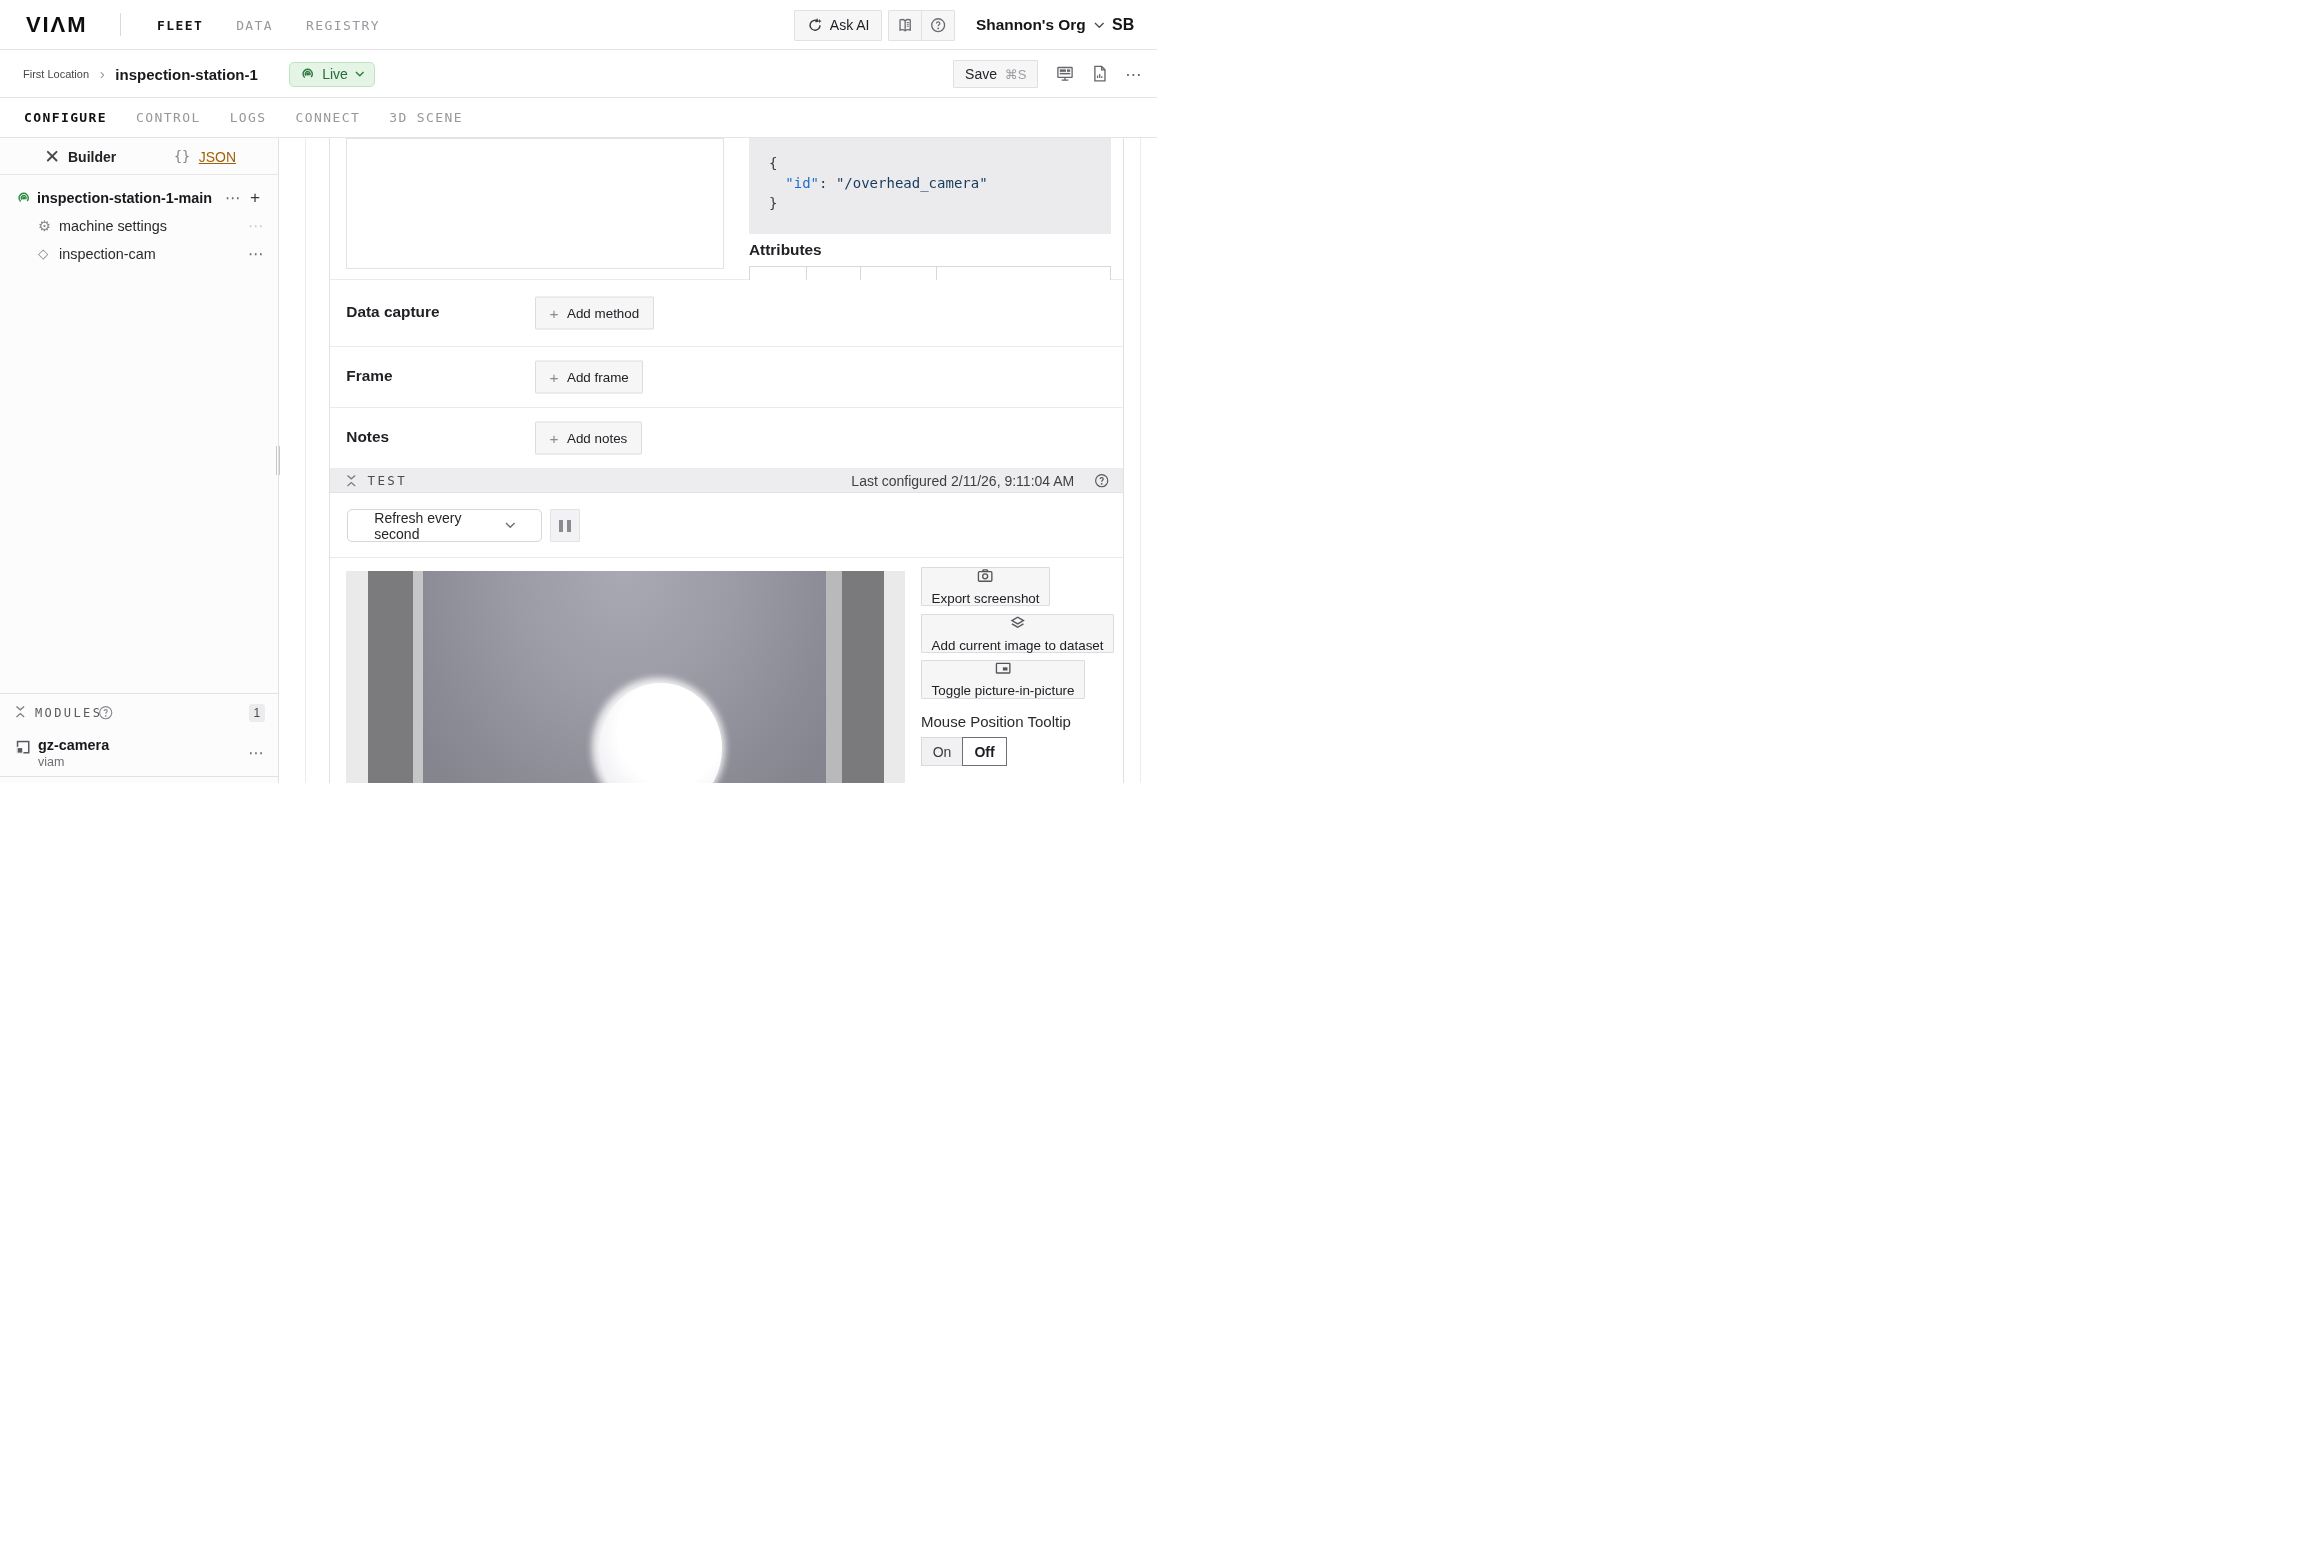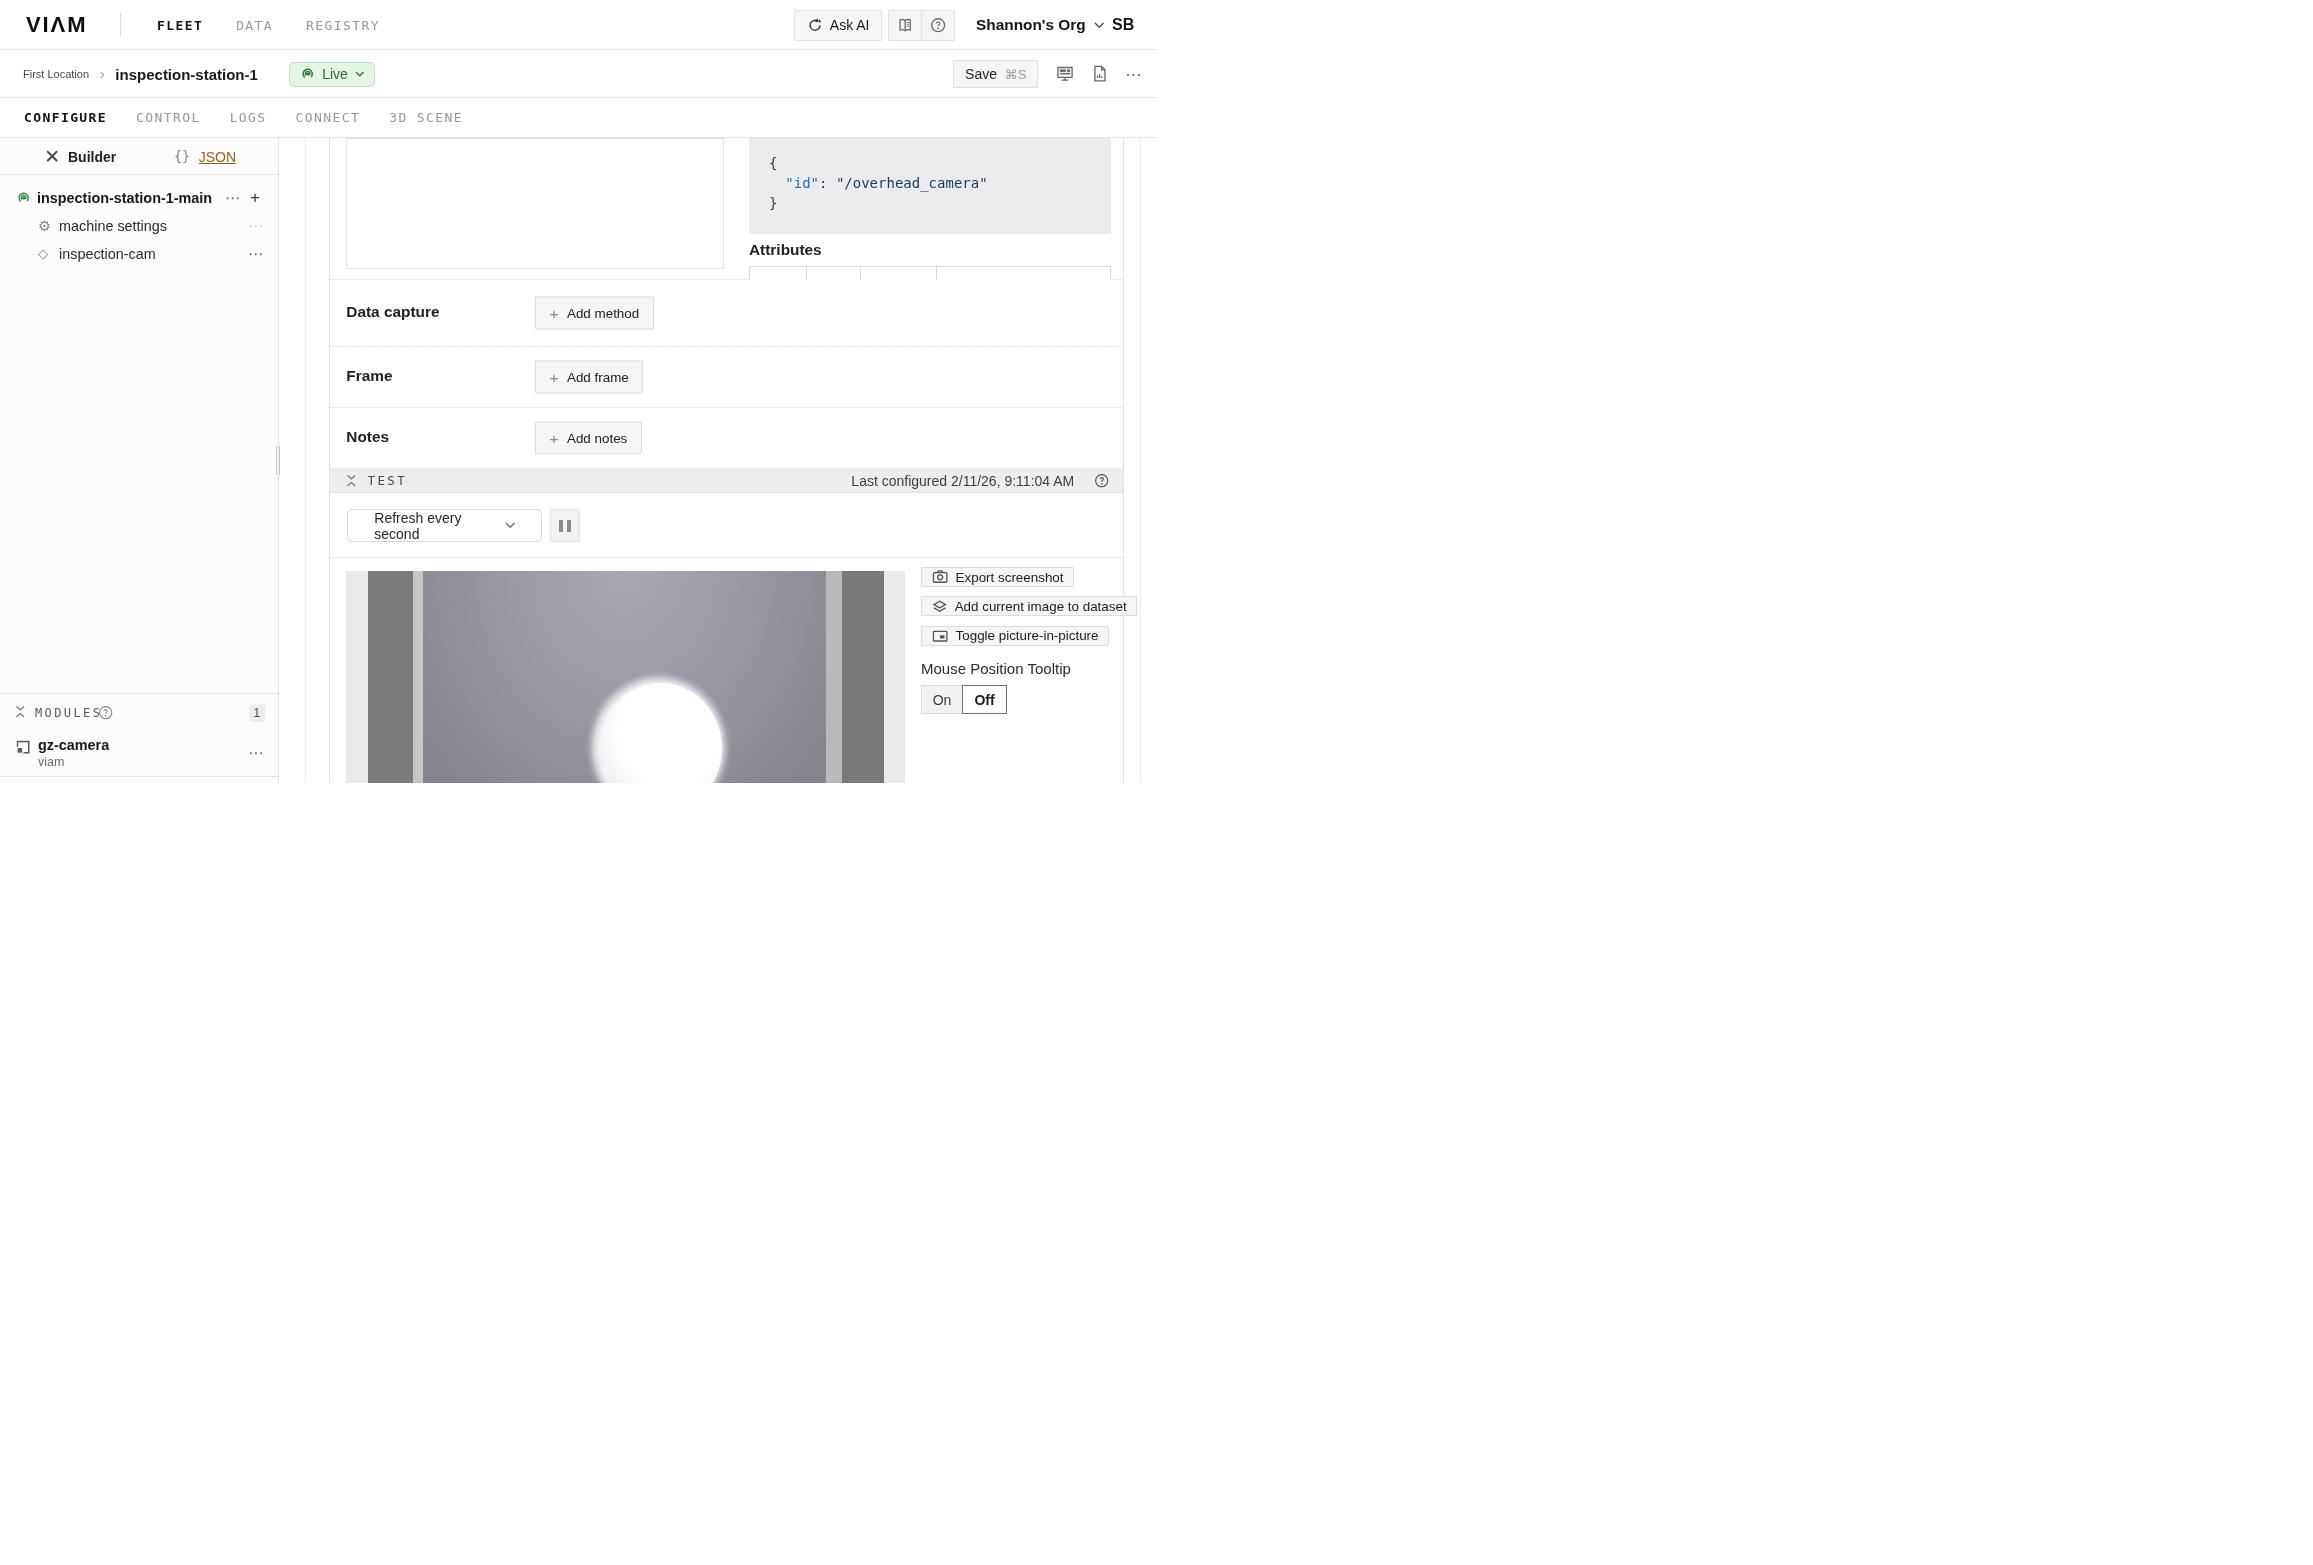--- a/index.html
+++ b/index.html
@@ -134,22 +134,22 @@
                background:radial-gradient(ellipse 62% 78% at 50% 0%, #a9a9b3 0%, #9b9ba6 45%, #8d8d98 78%, #85858f 100%); }
   .sphere-glow { position:absolute; left:169px; top:107px; width:133px; height:139px; border-radius:50%;
                  background:rgba(255,255,255,0.85); filter:blur(3.8px); }
   .sphere { position:absolute; left:176px; top:112px; width:123px; height:131px; border-radius:50%;
             background:radial-gradient(circle at 58% 38%, #ffffff 0 48%, #f1f1f5 72%, #d9d9df 100%); }
   .band-r    { left:480px; width:15.4px; background:#b9b9bc; }
   .col-r     { left:496px; width:42px; background:#7a7a7c; }
   .strip-r   { left:538px; width:21px; background:#eaeaeb; }
 
   .cam-buttons { position:absolute; left:591px; top:74px; width:202px; }
-  .cam-btn { height:20px; padding:0 9.6px; display:inline-flex; align-items:center; gap:7.7px; background:#f6f6f7;
-             border:1px solid #dcdcde; font-size:13.4px; color:#212126; cursor:pointer; white-space:nowrap; border-radius:1px; }
+  .cam-btn { height:39px; padding:0 9.6px; display:inline-flex; align-items:center; gap:7.7px; background:#f6f6f7;
+             border:1px solid #dcdcde; font-size:13.4px; color:#212126; cursor:pointer; white-space:nowrap; border-radius:1px;flex-direction:column; }
   .cam-btn-row { margin-bottom:7.7px; }
   .tooltip-label { margin:13.4px 0 7.7px 0; font-size:15px; color:#2a2a2f; }
   .onoff { display:flex; }
   .onoff-on { width:42px; height:29px; background:#f1f1f3; border:1px solid #d9d9db; font-size:14px; color:#3a3a40;
               display:flex; align-items:center; justify-content:center; cursor:pointer; }
   .onoff-off { width:45px; height:29px; background:#fff; border:1.9px solid #6f6f75; font-size:14px; font-weight:700; color:#1d1d21;
                display:flex; align-items:center; justify-content:center; margin-left:-1px; cursor:pointer; }
   .btn-icon { color:#55555a; }
 </style>
 </head>

